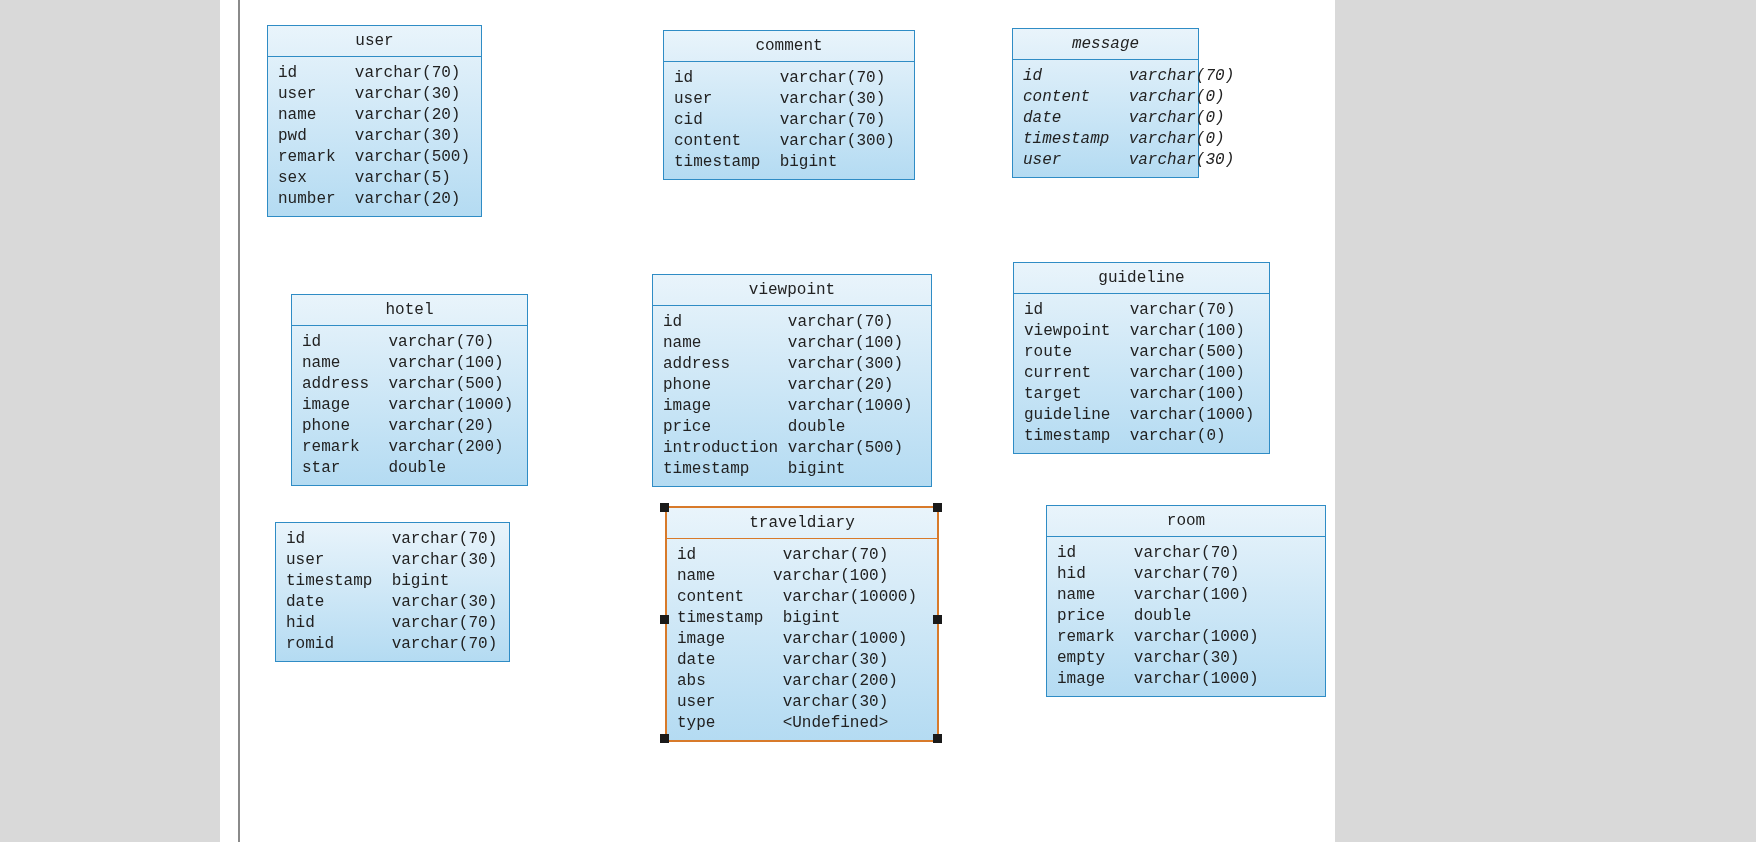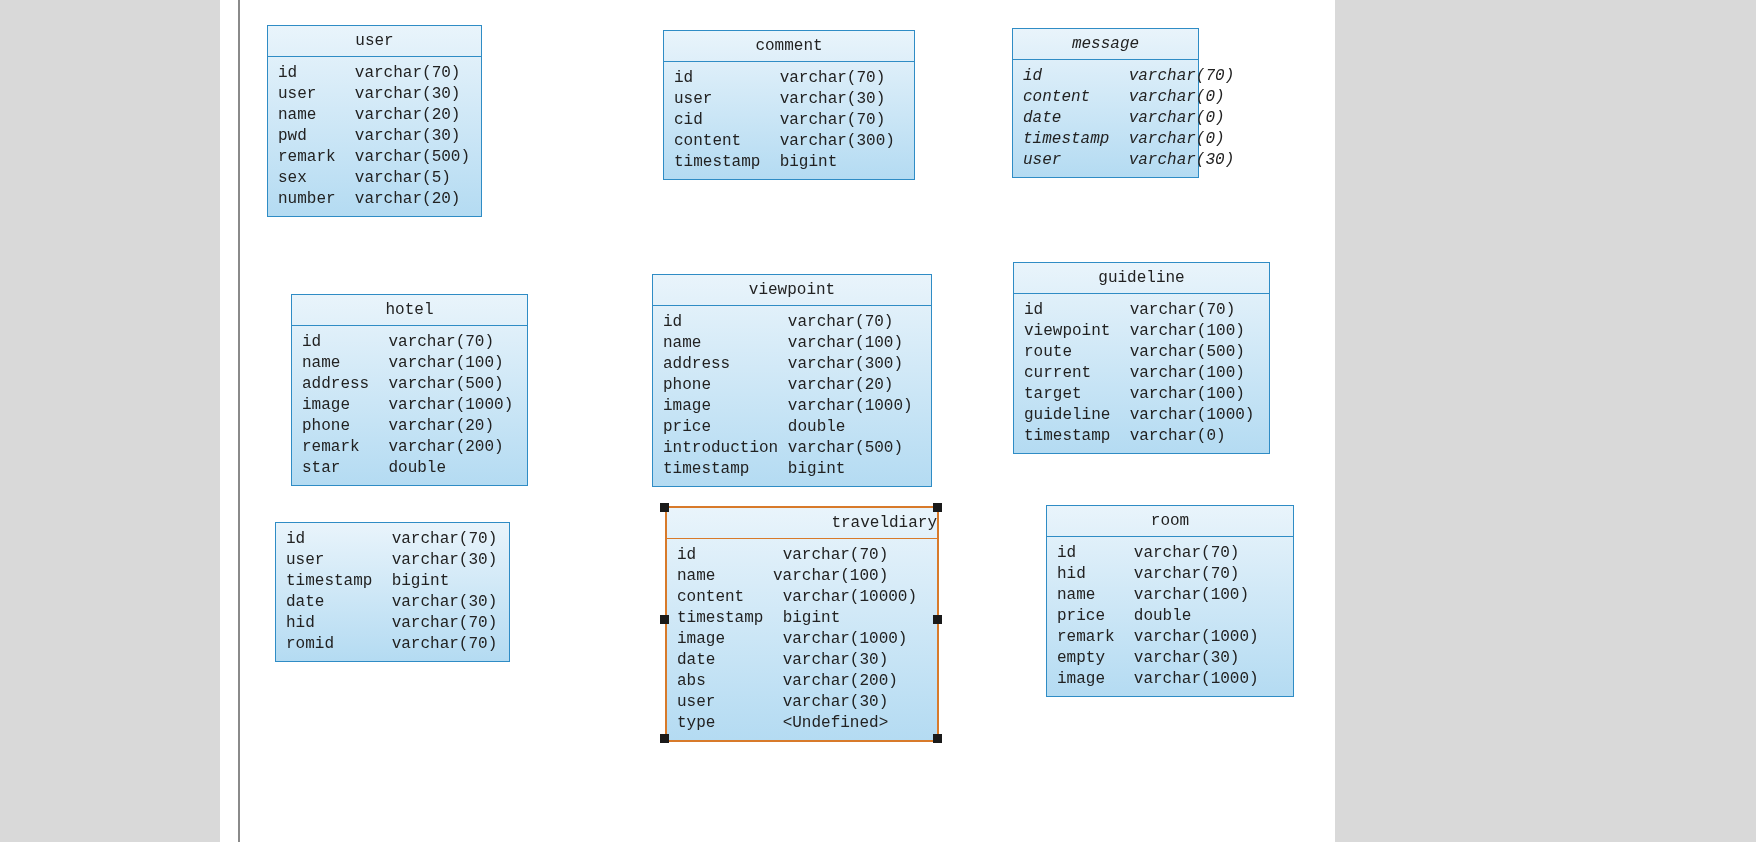--- a/index.html
+++ b/index.html
@@ -37,21 +37,20 @@
     }
     .entity-title {
       text-align: center;
       padding: 6px 0;
       border-bottom: 1.5px solid #2f8cc5;
       font-weight: normal;
       color: #222;
     }
     .entity.selected .entity-title {
       border-bottom: 1.5px solid #d87a2a;
-      text-align: right;
     }
     .entity-body {
       padding: 6px 10px;
     }
     .entity-row {
       display: flex;
       line-height: 21px;
       color: #222;
     }
     .entity-row .col-name {
@@ -68,21 +67,21 @@
     }
     
     #e-user { left: 267px; top: 25px; width: 215px; }
     #e-comment { left: 663px; top: 30px; width: 252px; }
     #e-message { left: 1012px; top: 28px; width: 187px; font-style: italic; }
     #e-hotel { left: 263px; top: 294px; width: 237px; margin-left: 28px; }
     #e-viewpoint { left: 652px; top: 274px; width: 280px; }
     #e-guideline { left: 1013px; top: 262px; width: 257px; }
     #e-horder { left: 275px; top: 522px; width: 235px; }
     #e-traveldiary { left: 665px; top: 506px; width: 274px; }
-    #e-room { left: 1046px; top: 505px; width: 248px; }
+    #e-room { left: 1046px; top: 505px; width: 280px; }
 
     
     #h-tl { left: 660px; top: 503px; }
     #h-tr { left: 933px; top: 503px; }
     #h-ml { left: 660px; top: 615px; }
     #h-mr { left: 933px; top: 615px; }
     #h-bl { left: 660px; top: 734px; }
     #h-br { left: 933px; top: 734px; }
   </style>
 </head>

